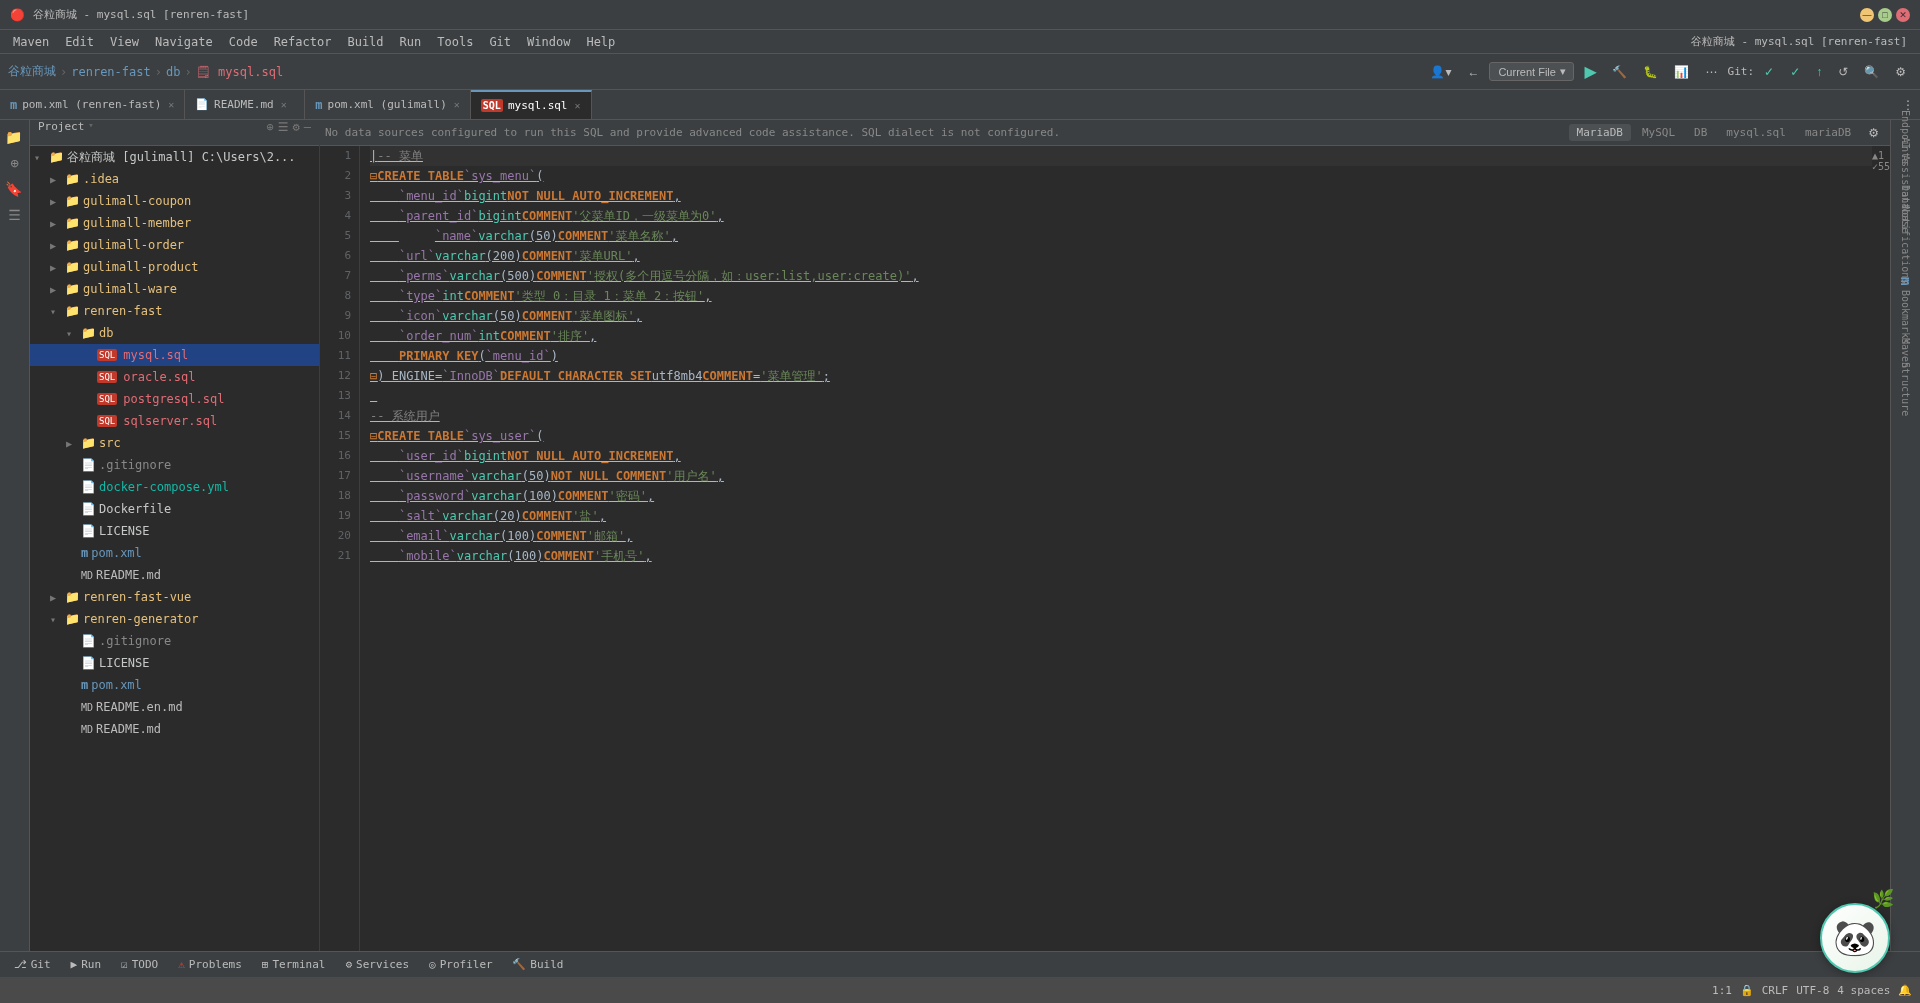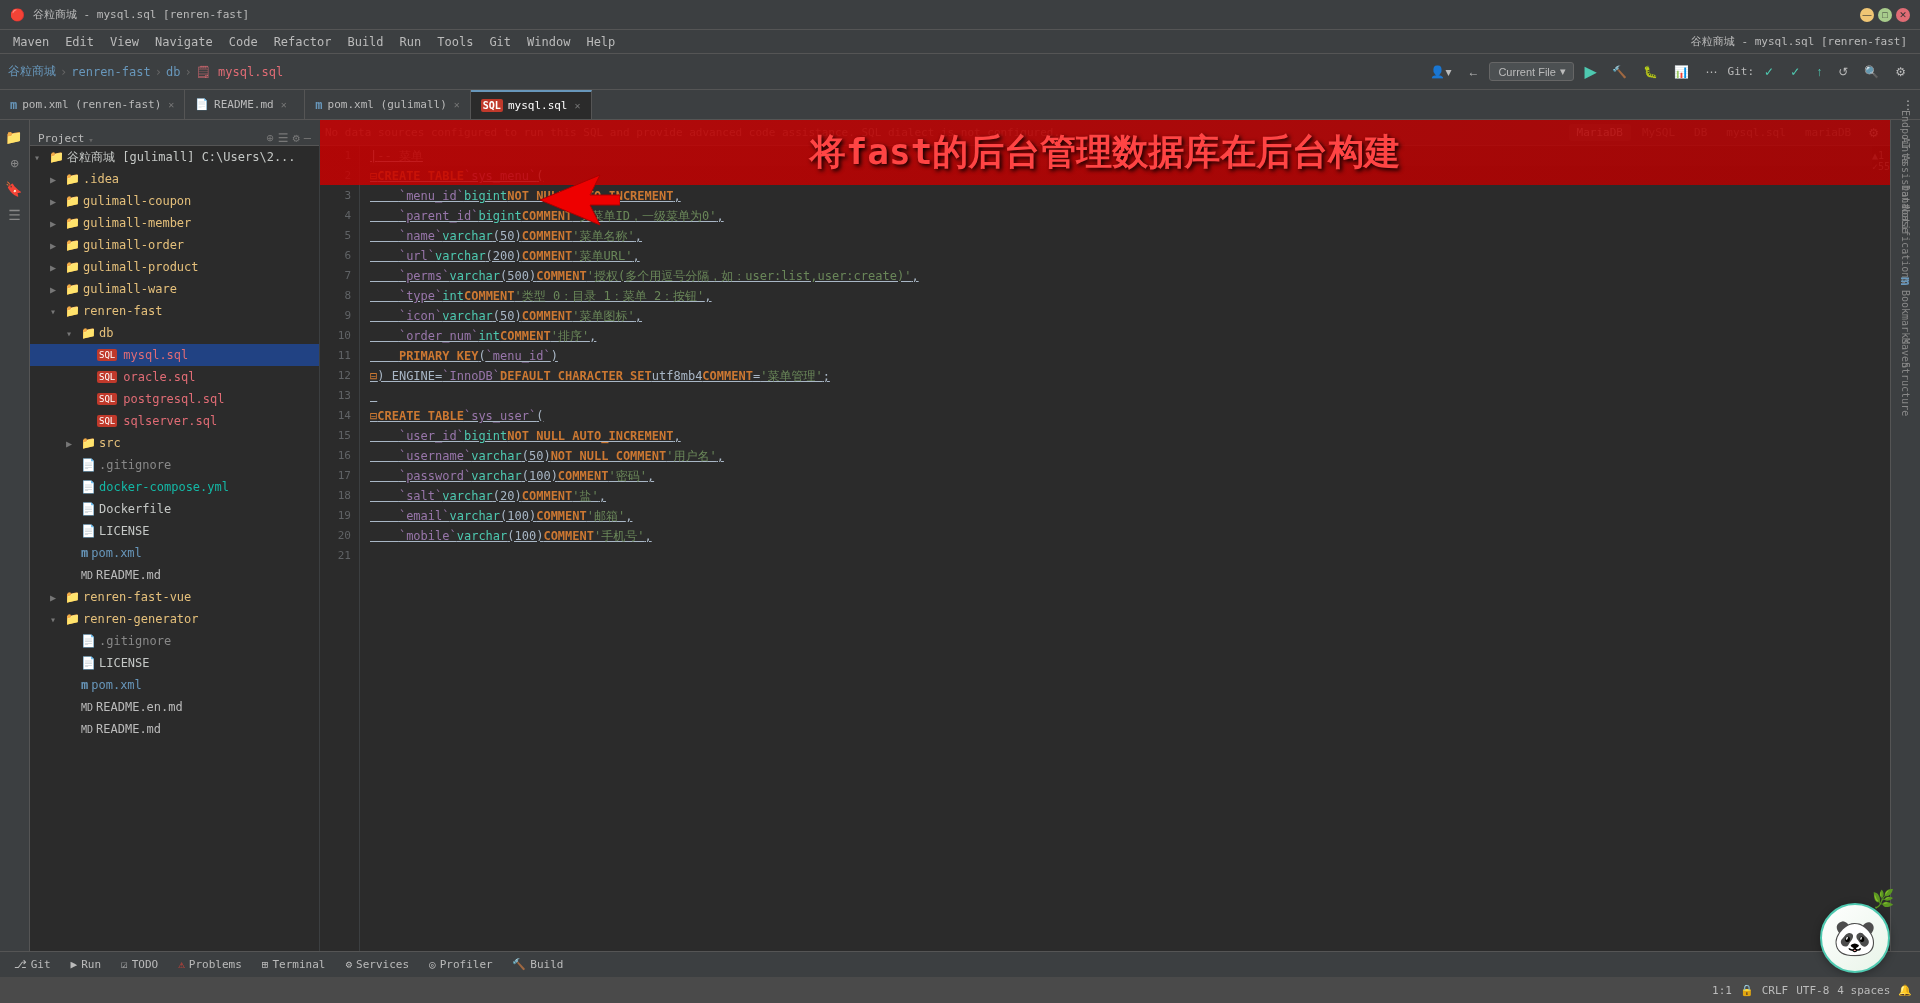--- a/index.html
+++ b/index.html
@@ -39,21 +39,21 @@
     
     .main-layout { display: flex; height: calc(1003px - 30px - 24px - 36px - 30px - 26px - 26px); }
 
     
     .sidebar { width: 30px; background: #3c3f41; display: flex; flex-direction: column; align-items: center; padding-top: 5px; gap: 2px; border-right: 1px solid #555; }
     .sidebar-icon { width: 24px; height: 24px; display: flex; align-items: center; justify-content: center; color: #888; cursor: pointer; font-size: 14px; border-radius: 3px; }
     .sidebar-icon.active { color: #6897bb; }
 
     
     .project-panel { width: 290px; background: #2b2b2b; border-right: 1px solid #3c3f41; overflow-y: auto; flex-shrink: 0; }
-    .project-header { display: flex; align-items: flex-end; background: #3c3f41; height: 26px; padding: 0 8px; font-size: 11px; color: #bbb; border-bottom: 1px solid #555; }
+    .project-header { display: flex; align-items: flex-start; background: #3c3f41; height: 26px; padding: 0 8px; font-size: 11px; color: #bbb; border-bottom: 1px solid #555; }
     .project-header-icons { margin-left: auto; display: flex; gap: 4px; }
     .project-header-icon { color: #777; cursor: pointer; font-size: 12px; }
 
     .tree-item { display: flex; align-items: center; height: 22px; padding-left: 8px; cursor: pointer; font-size: 12px; gap: 3px; }
     .tree-item.selected { background: #214283; color: #fff; }
     .tree-arrow { color: #777; font-size: 10px; width: 12px; }
     .tree-label { color: #c5c8c6; }
     .tree-label.folder { color: #e5c07b; }
     .tree-label.file-sql { color: #e06c75; }
     .tree-label.file-yml { color: #14b8a6; }
@@ -343,27 +343,20 @@
     </div>
     <div class="tree-item" style="padding-left:36px;">
       <span class="tree-arrow"> </span>
       <span style="color:#bbb;font-size:10px;">MD</span>
       <span class="tree-label file-md">README.md</span>
     </div>
   </div>
 
   <div class="editor-area">
 
-    <div class="overlay-banner" style="background:linear-gradient(to right, rgba(200,0,0,0.85), rgba(180,0,0,0.85)); padding: 8px 20px; display:flex; align-items:center; justify-content:center;">
-
-      <svg width="80" height="60" style="position:absolute;left:220px;top:50px;z-index:201;">
-        <polygon points="0,30 60,5 50,25 80,25 80,35 50,35 60,55" fill="#e00" stroke="#a00" stroke-width="1"></polygon>
-      </svg>
-      <span class="overlay-text">将fast的后台管理数据库在后台构建</span>
-    </div>
 
     <div class="config-tabs" style="font-size:11px;color:#888;overflow:hidden;flex-wrap:nowrap;">
       <span style="color:#888;white-space:nowrap;overflow:hidden;text-overflow:ellipsis;">No data sources configured to run this SQL and provide advanced code assistance. SQL dialect is not configured.</span>
       <span style="flex:1"></span>
       <span class="config-tab active">MariaDB</span>
       <span class="config-tab">MySQL</span>
       <span class="config-tab">DB</span>
       <span class="config-tab">mysql.sql</span>
       <span class="config-tab">mariaDB</span>
       <button class="toolbar-btn" style="font-size:12px;">⚙</button>
@@ -414,21 +407,21 @@
         <div class="code-line">
           <span style="color:#a9b7c6;">&nbsp;&nbsp;&nbsp;&nbsp;</span>
           <span style="color:#9876aa;">`parent_id`</span>
           <span class="type"> bigint </span>
           <span class="kw">COMMENT </span>
           <span class="str">'父菜单ID，一级菜单为0'</span>
           <span style="color:#a9b7c6;">,</span>
         </div>
         <div class="code-line">
           <span style="color:#a9b7c6;">&nbsp;&nbsp;&nbsp;&nbsp;</span>
-          <span style="color:#9876aa;">`name`</span>
+          <span style="color:#9876aa;margin-left:36px;">`name`</span>
           <span class="type"> varchar</span>
           <span style="color:#a9b7c6;">(50) </span>
           <span class="kw">COMMENT </span>
           <span class="str">'菜单名称'</span>
           <span style="color:#a9b7c6;">,</span>
         </div>
         <div class="code-line">
           <span style="color:#a9b7c6;">&nbsp;&nbsp;&nbsp;&nbsp;</span>
           <span style="color:#9876aa;">`url`</span>
           <span class="type"> varchar</span>
@@ -484,20 +477,23 @@
           <span style="color:#9876aa;">`InnoDB`</span>
           <span class="kw"> DEFAULT CHARACTER SET </span>
           <span style="color:#a9b7c6;">utf8mb4 </span>
           <span class="kw">COMMENT</span>
           <span style="color:#a9b7c6;">=</span>
           <span class="str">'菜单管理'</span>
           <span style="color:#a9b7c6;">;</span>
         </div>
         <div class="code-line">&nbsp;</div>
         <div class="code-line">
+          <span class="comment">-- 系统用户</span>
+        </div>
+        <div class="code-line">
           <span style="color:#cc7832;">⊟</span>
           <span class="kw">CREATE TABLE </span>
           <span style="color:#9876aa;">`sys_user`</span>
           <span style="color:#a9b7c6;"> (</span>
         </div>
         <div class="code-line">
           <span style="color:#a9b7c6;">&nbsp;&nbsp;&nbsp;&nbsp;</span>
           <span style="color:#9876aa;">`user_id`</span>
           <span class="type"> bigint </span>
           <span class="kw">NOT NULL AUTO_INCREMENT</span>

